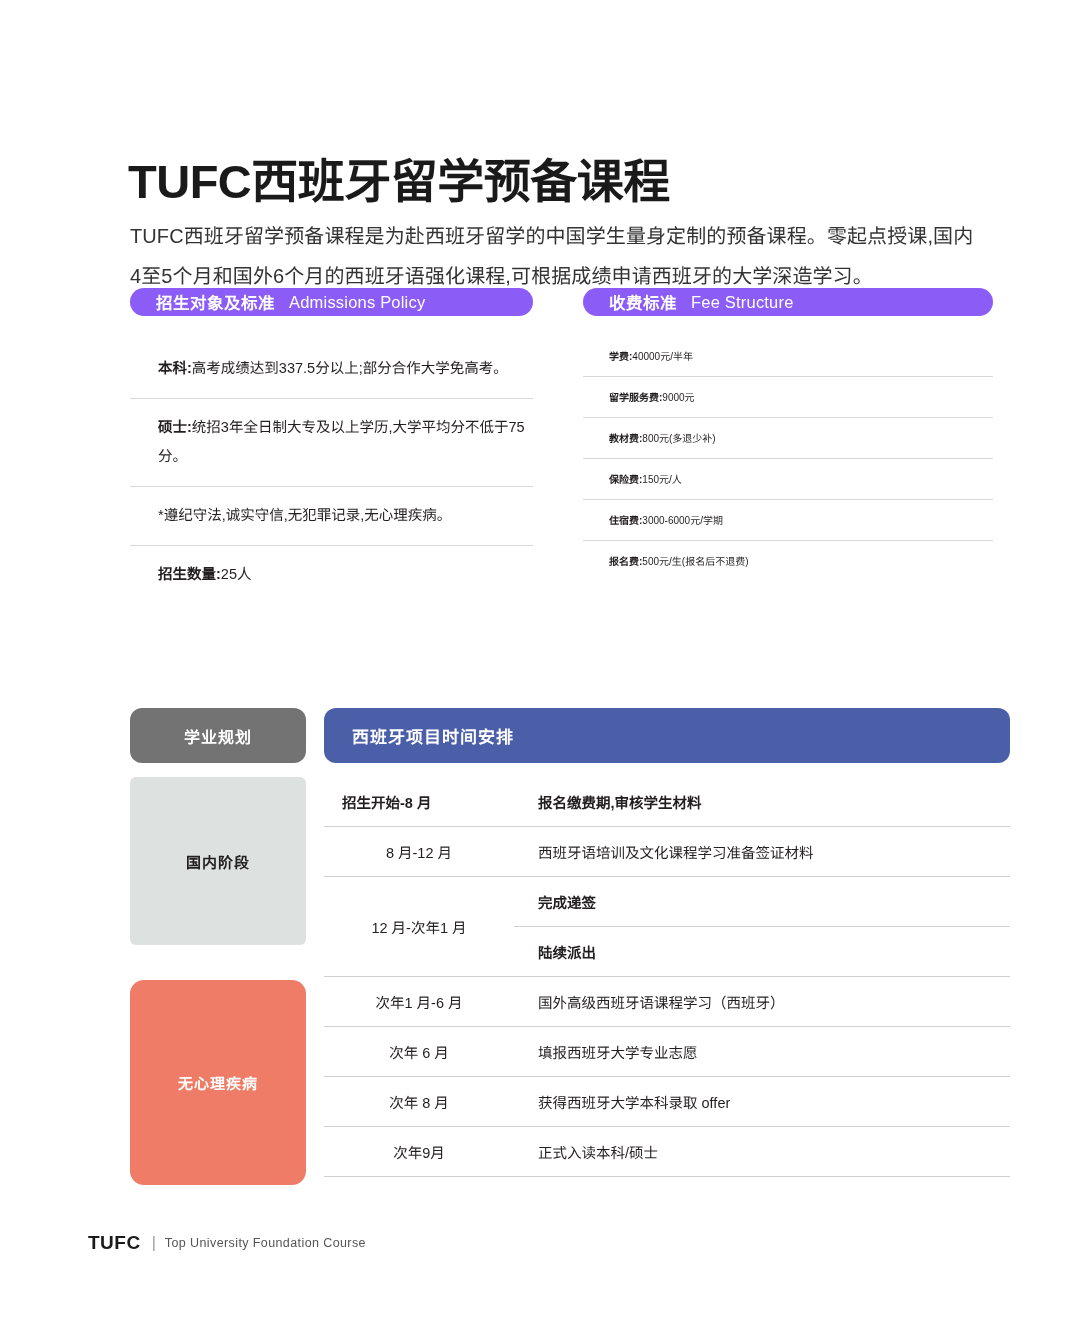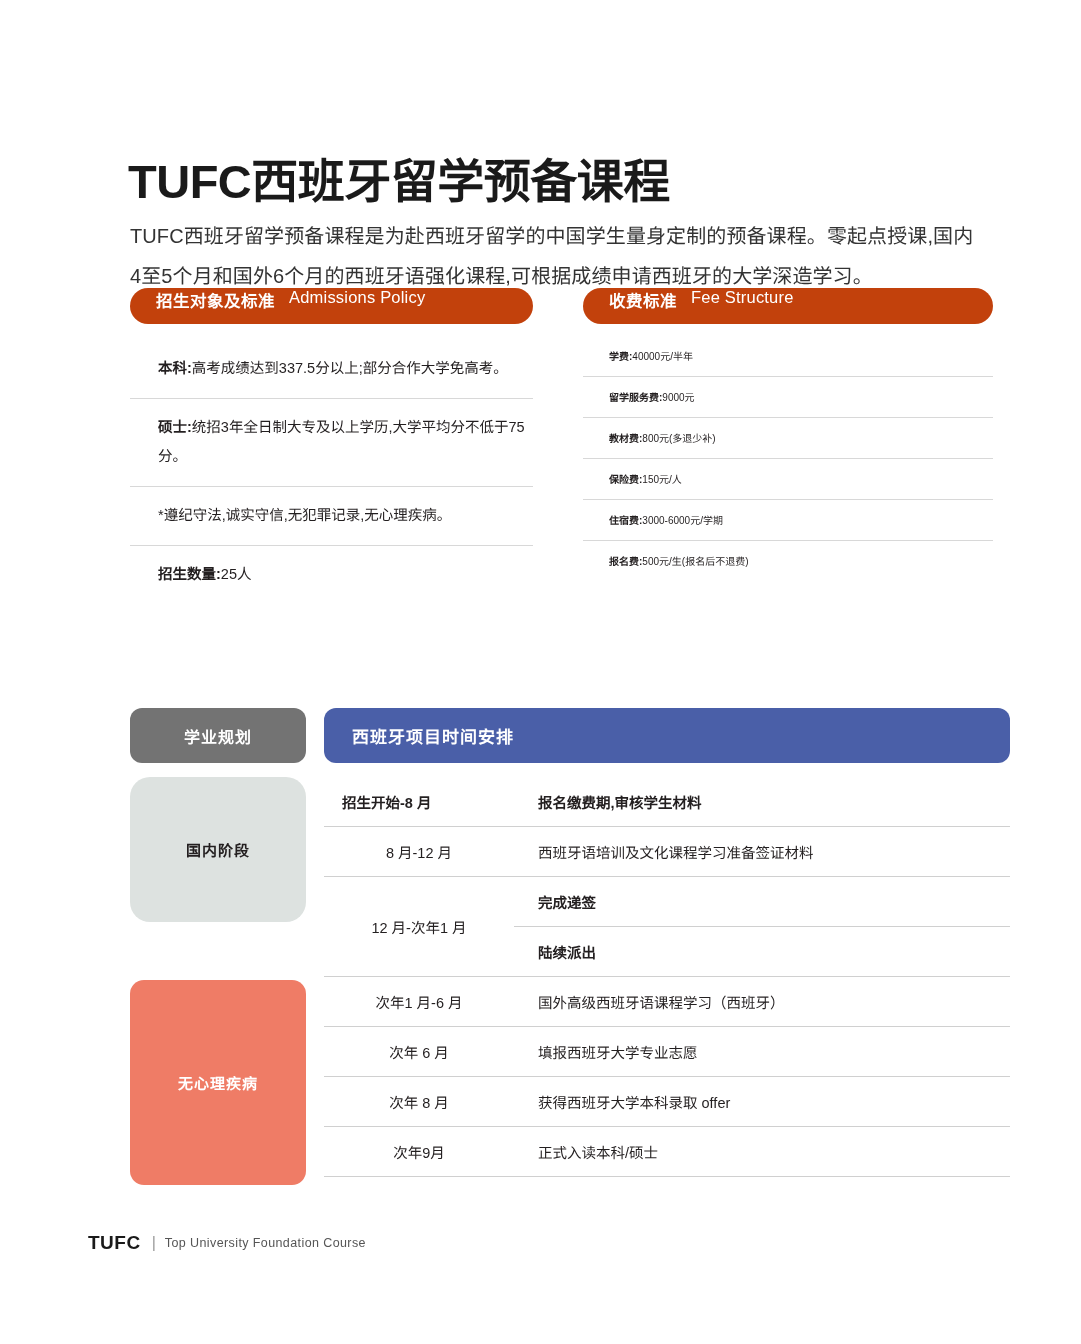--- a/index.html
+++ b/index.html
@@ -41,25 +41,26 @@
     width: 848px;
     font-size: 20px;
     line-height: 2.0;
     color: #333333;
     letter-spacing: 0.1px;
   }
 
   
   .pill {
     position: absolute;
-    height: 36px;
+    height: 28px;
     border-radius: 18px;
-    background: #c2410c;
+    background: #8b5cf6;
     color: #ffffff;
     display: flex;
+    align-items: center;
     padding-left: 26px;
     box-sizing: border-box;
   }
   .pill .cn {
     font-size: 16.5px;
     font-weight: bold;
     letter-spacing: 0.5px;
   }
   .pill .en {
     font-size: 16.5px;
@@ -140,23 +141,23 @@
     padding-left: 28px;
     box-sizing: border-box;
     letter-spacing: 1px;
   }
 
   .stage-domestic {
     position: absolute;
     left: 130px;
     top: 777px;
     width: 176px;
-    height: 145px;
+    height: 168px;
     background: #dde2e0;
-    border-radius: 20px;
+    border-radius: 6px;
     display: flex;
     align-items: center;
     justify-content: center;
     font-size: 15px;
     font-weight: bold;
     color: #231f20;
     letter-spacing: 1px;
   }
   .stage-overseas {
     position: absolute;

